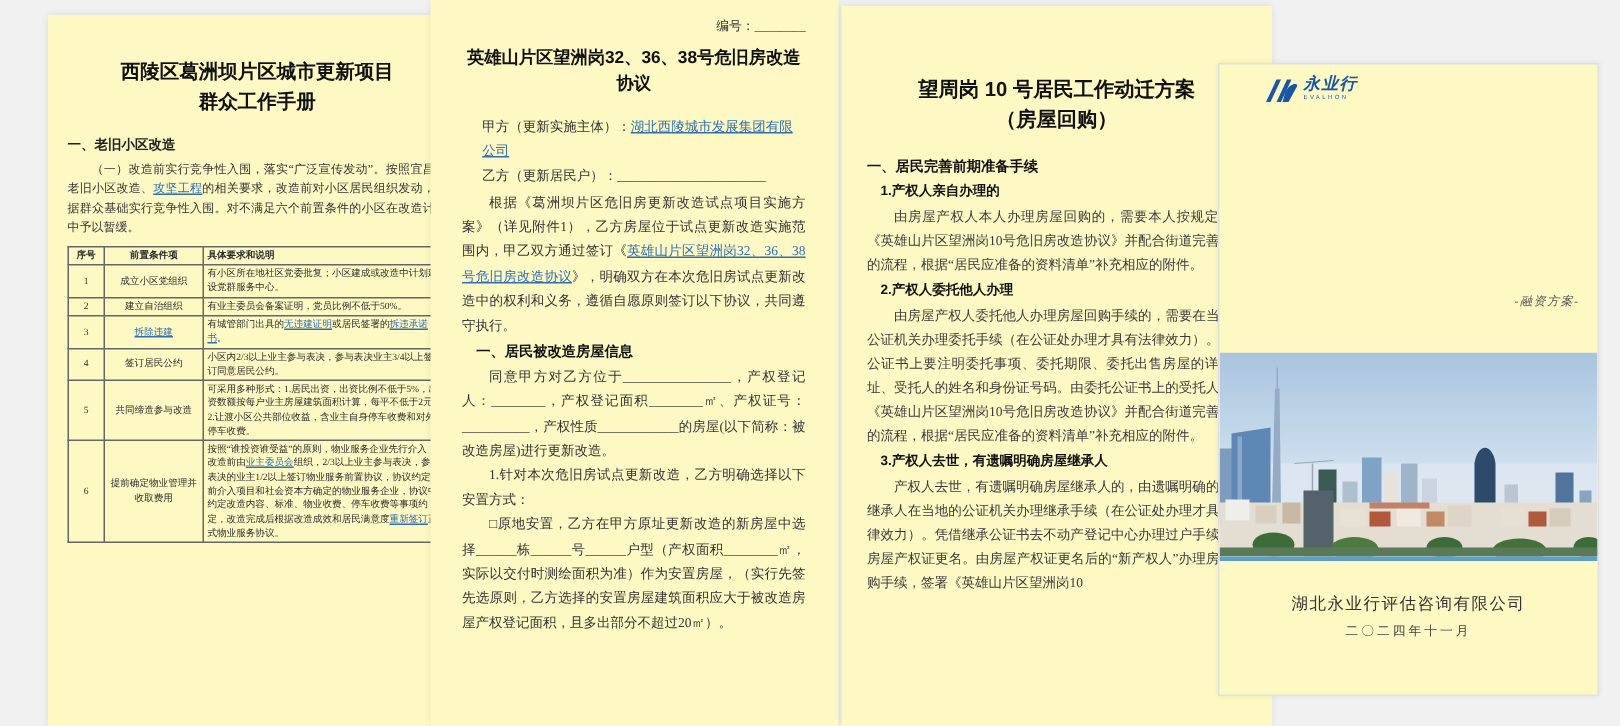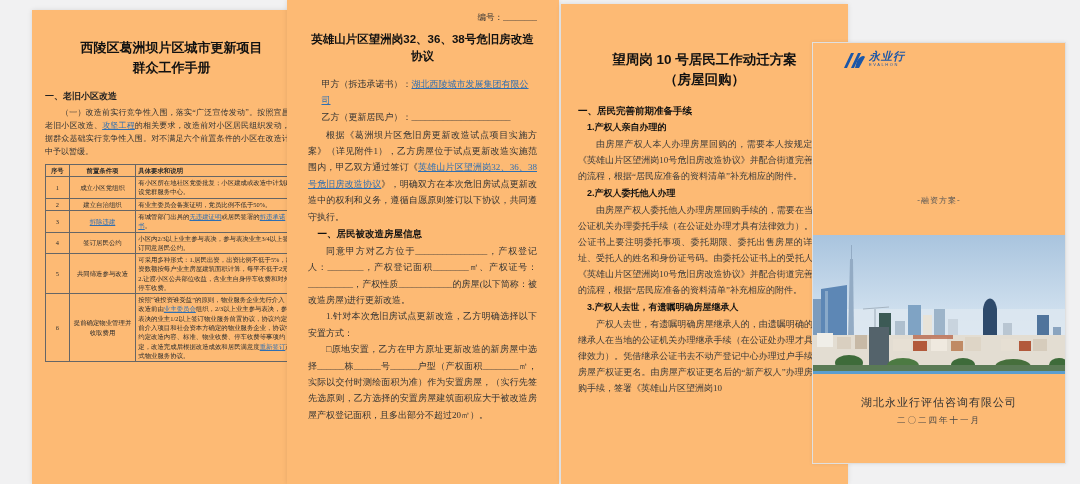--- a/index.html
+++ b/index.html
@@ -3,21 +3,21 @@
 <meta charset="utf-8">
 <style>
   html,body{margin:0;padding:0;}
   body{
     width:1080px;height:484px;position:relative;overflow:hidden;
     background:#f1f1f2;
     font-family:"Liberation Serif","DejaVu Serif",serif;
     color:#2b2b2b;
   }
   .page{
-    position:absolute;background:#fdba74;overflow:hidden;
+    position:absolute;background:#fef9c3;overflow:hidden;
     box-shadow:0 0 5px rgba(0,0,0,.10);
   }
   .doclink{color:#2f6fb2;text-decoration:underline;}
   .b{font-weight:bold;}
 
   
   #page1{left:32px;top:10px;width:278px;height:474px;padding:28px 12px 0 13px;box-sizing:border-box;}
   #page1 .doc-title{font-size:13px;font-weight:bold;text-align:center;line-height:1.5;color:#111;
     font-family:"Liberation Sans","DejaVu Sans",sans-serif;}
   #page1 .sec-head{font-size:9px;font-weight:bold;margin:13px 0 4px 0;color:#222;}
@@ -52,21 +52,21 @@
   
   #page4{left:812px;top:42px;width:252px;height:420px;border:1px solid #e0e0e0;box-shadow:0 0 4px rgba(0,0,0,.08);}
   #page4 .logo{position:absolute;left:30px;top:8px;display:flex;align-items:flex-start;}
   #page4 .logo-txt{margin-left:4px;line-height:1;}
   #page4 .logo-cn{font-size:11px;font-weight:bold;font-style:italic;color:#1a56a8;letter-spacing:1px;
     font-family:"Liberation Serif","DejaVu Serif",serif;}
   #page4 .logo-en{font-size:4px;color:#1a56a8;letter-spacing:1.6px;margin-top:1px;
     font-family:"Liberation Sans","DejaVu Sans",sans-serif;}
   #page4 .cover-title{position:absolute;left:0;right:0;top:92px;text-align:center;color:#1f3864;
     font-size:11.5px;line-height:1.7;font-family:"Liberation Sans","DejaVu Sans",sans-serif;}
-  #page4 .cover-sub{position:absolute;left:0;right:0;top:152px;text-align:center;color:#555;font-size:8px;letter-spacing:1px;}
+  #page4 .cover-sub{position:absolute;left:0;right:12px;top:152px;text-align:right;color:#555;font-size:8px;letter-spacing:1px;font-style:italic;}
   #page4 .city{position:absolute;left:0;right:0;top:192px;height:136px;}
   #page4 .city svg{display:block;width:100%;height:100%;}
   #page4 .city-underline{position:absolute;left:0;right:0;top:328px;height:3px;background:#5b9ecf;}
   #page4 .company{position:absolute;left:0;right:0;top:352px;text-align:center;font-size:11px;color:#333;letter-spacing:1px;}
   #page4 .date{position:absolute;left:0;right:0;top:372px;text-align:center;font-size:8.5px;color:#444;letter-spacing:2px;}
 </style>
 </head>
 <body>
 
 <div class="page" id="page1">
@@ -115,21 +115,21 @@
           <td class="c-item">提前确定物业管理并收取费用</td>
           <td class="c-detail"><span>按照“谁投资谁受益”的原则，物业服务企业先行介入，改造前由</span><span class="doclink">业主委员会</span><span>组织，2/3以上业主参与表决，参与表决的业主1/2以上签订物业服务前置协议，协议约定提前介入项目和社会资本方确定的物业服务企业，协议中约定改造内容、标准、物业收费、停车收费等事项约定，改造完成后根据改造成效和居民满意度</span><span class="doclink">重新签订</span><span>正式物业服务协议。</span></td>
         </tr>
       </tbody>
   </table>
 </div>
 
 <div class="page" id="page2">
   <div class="doc-no"><span>编号：</span><span>________</span></div>
   <div class="doc-title">英雄山片区望洲岗32、36、38号危旧房改造协议</div>
-  <div class="line"><span>甲方（拆违承诺书）：</span><span class="doclink">湖北西陵城市发展集团有限公司</span></div>
+  <div class="line"><span>甲方（更新实施主体）：</span><span class="doclink">湖北西陵城市发展集团有限公司</span></div>
   <div class="line"><span>乙方（更新居民户）：</span><span>______________________</span></div>
   <p class="body-p"><span>根据《葛洲坝片区危旧房更新改造试点项目实施方案》（详见附件1），乙方房屋位于试点更新改造实施范围内，甲乙双方通过签订《</span><span class="doclink">英雄山片区望洲岗32、36、38号危旧房改造协议</span><span>》，明确双方在本次危旧房试点更新改造中的权利和义务，遵循自愿原则签订以下协议，共同遵守执行。</span></p>
   <div class="sec-head">一、居民被改造房屋信息</div>
   <p class="body-p">同意甲方对乙方位于________________，产权登记人：________，产权登记面积________㎡、产权证号：__________，产权性质____________的房屋(以下简称：被改造房屋)进行更新改造。</p>
   <p class="body-p">1.针对本次危旧房试点更新改造，乙方明确选择以下安置方式：</p>
   <p class="body-p">□原地安置，乙方在甲方原址更新改造的新房屋中选择______栋______号______户型（产权面积________㎡，实际以交付时测绘面积为准）作为安置房屋，（实行先签先选原则，乙方选择的安置房屋建筑面积应大于被改造房屋产权登记面积，且多出部分不超过20㎡）。</p>
 </div>
 
 <div class="page" id="page3">
   <div class="doc-title">

